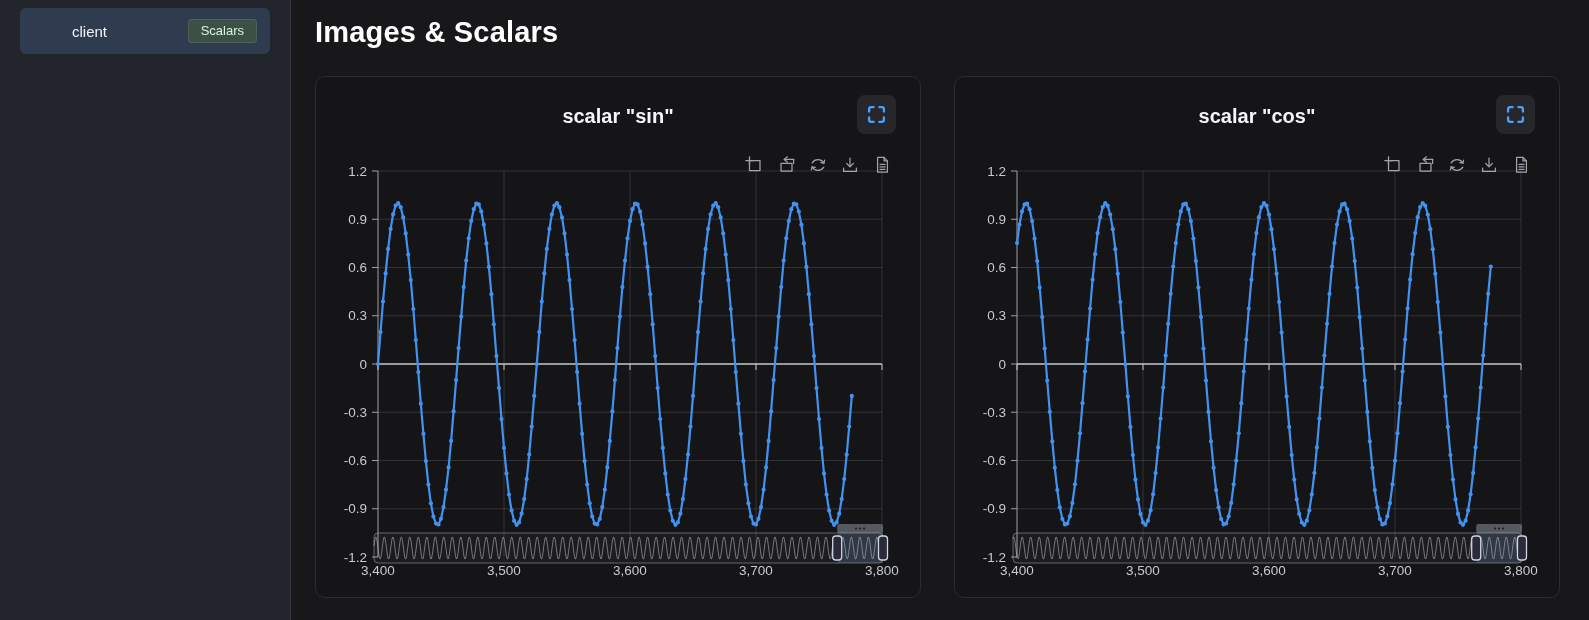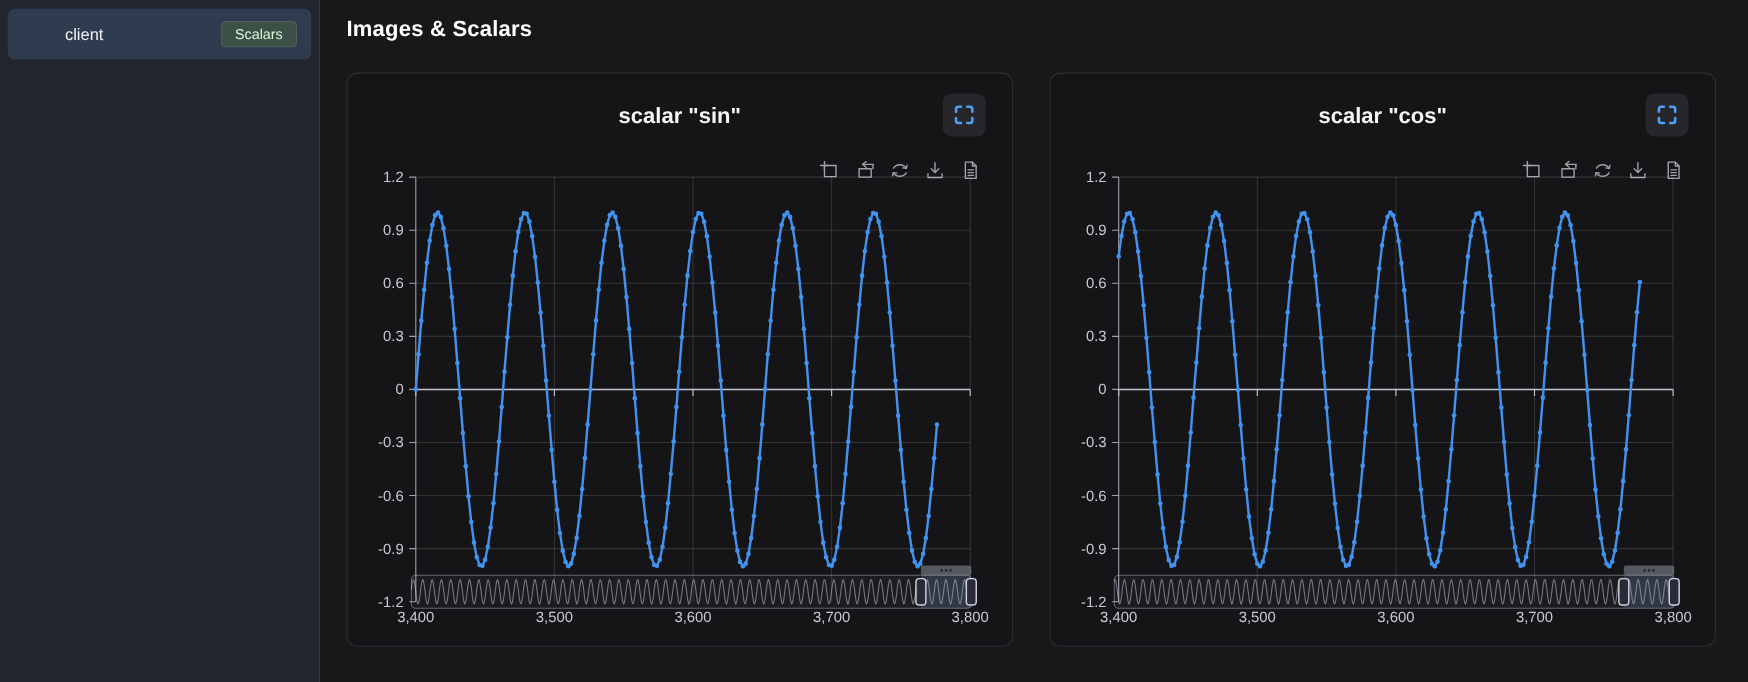--- a/index.html
+++ b/index.html
@@ -8,21 +8,21 @@
     background:#18181b;
     font-family:"Liberation Sans", sans-serif;
     display:flex;
     color:#e8e9ec;
   }
   
   .sidebar {
     width:291px; height:620px; flex:0 0 291px;
     background:#22252c;
     border-right:1px solid #33363e;
-    padding:8px 7px;
+    padding:8px 20px;
   }
   .client-item {
     height:46px;
     background:#2f3c50;
     border-radius:6px;
     display:flex; align-items:center;
     padding:0 13px 0 52px;
     cursor:pointer;
   }
   .client-label { font-size:15px; color:#f0f2f5; }
@@ -31,21 +31,21 @@
     background:#3c5047;
     border:1px solid rgba(255,255,255,0.10);
     color:#d8f5da;
     font-size:13px;
     padding:3px 12px 4px 12px;
     border-radius:4px;
   }
   
   .main { flex:1; padding-left:24px; }
   .page-title {
-    font-size:20px; font-weight:bold; color:#ffffff;
+    font-size:29px; font-weight:bold; color:#ffffff;
     margin-top:16px; letter-spacing:0.2px;
   }
   .panels { display:flex; gap:33px; margin-top:27px; }
   .panel {
     width:606px; height:522px;
     background:#151518;
     border:1px solid #2c2c31;
     border-radius:10px;
     position:relative;
   }

